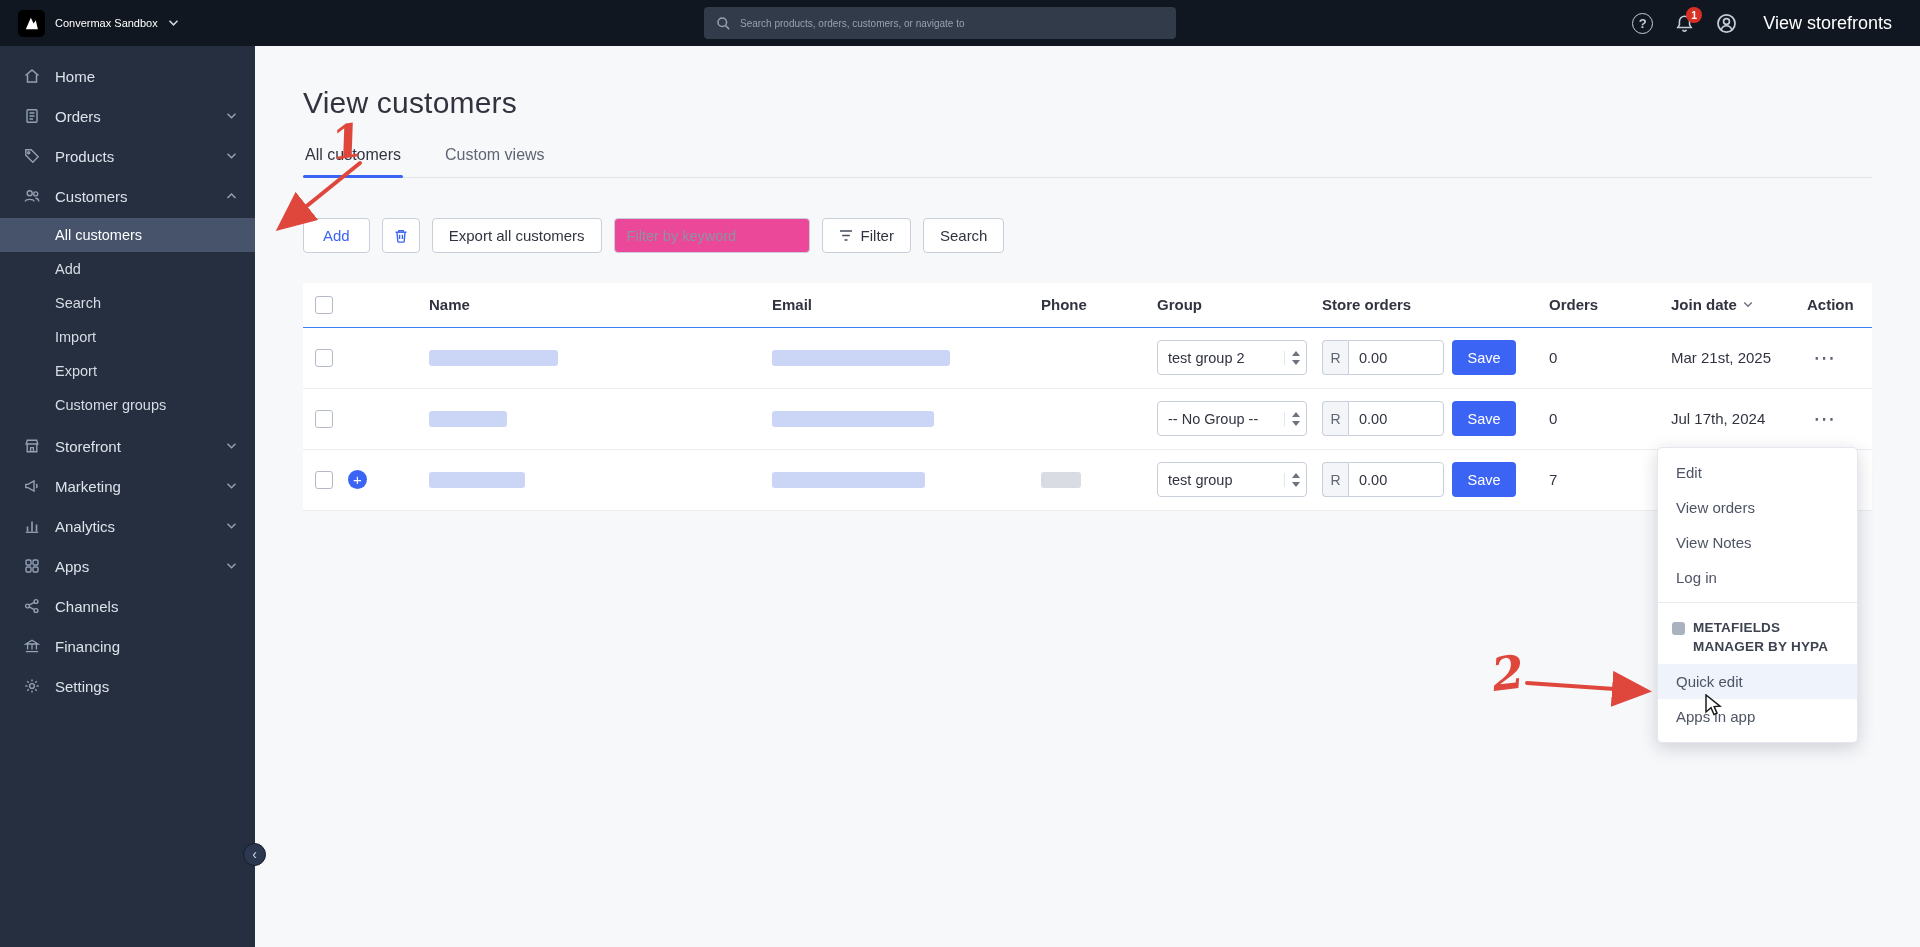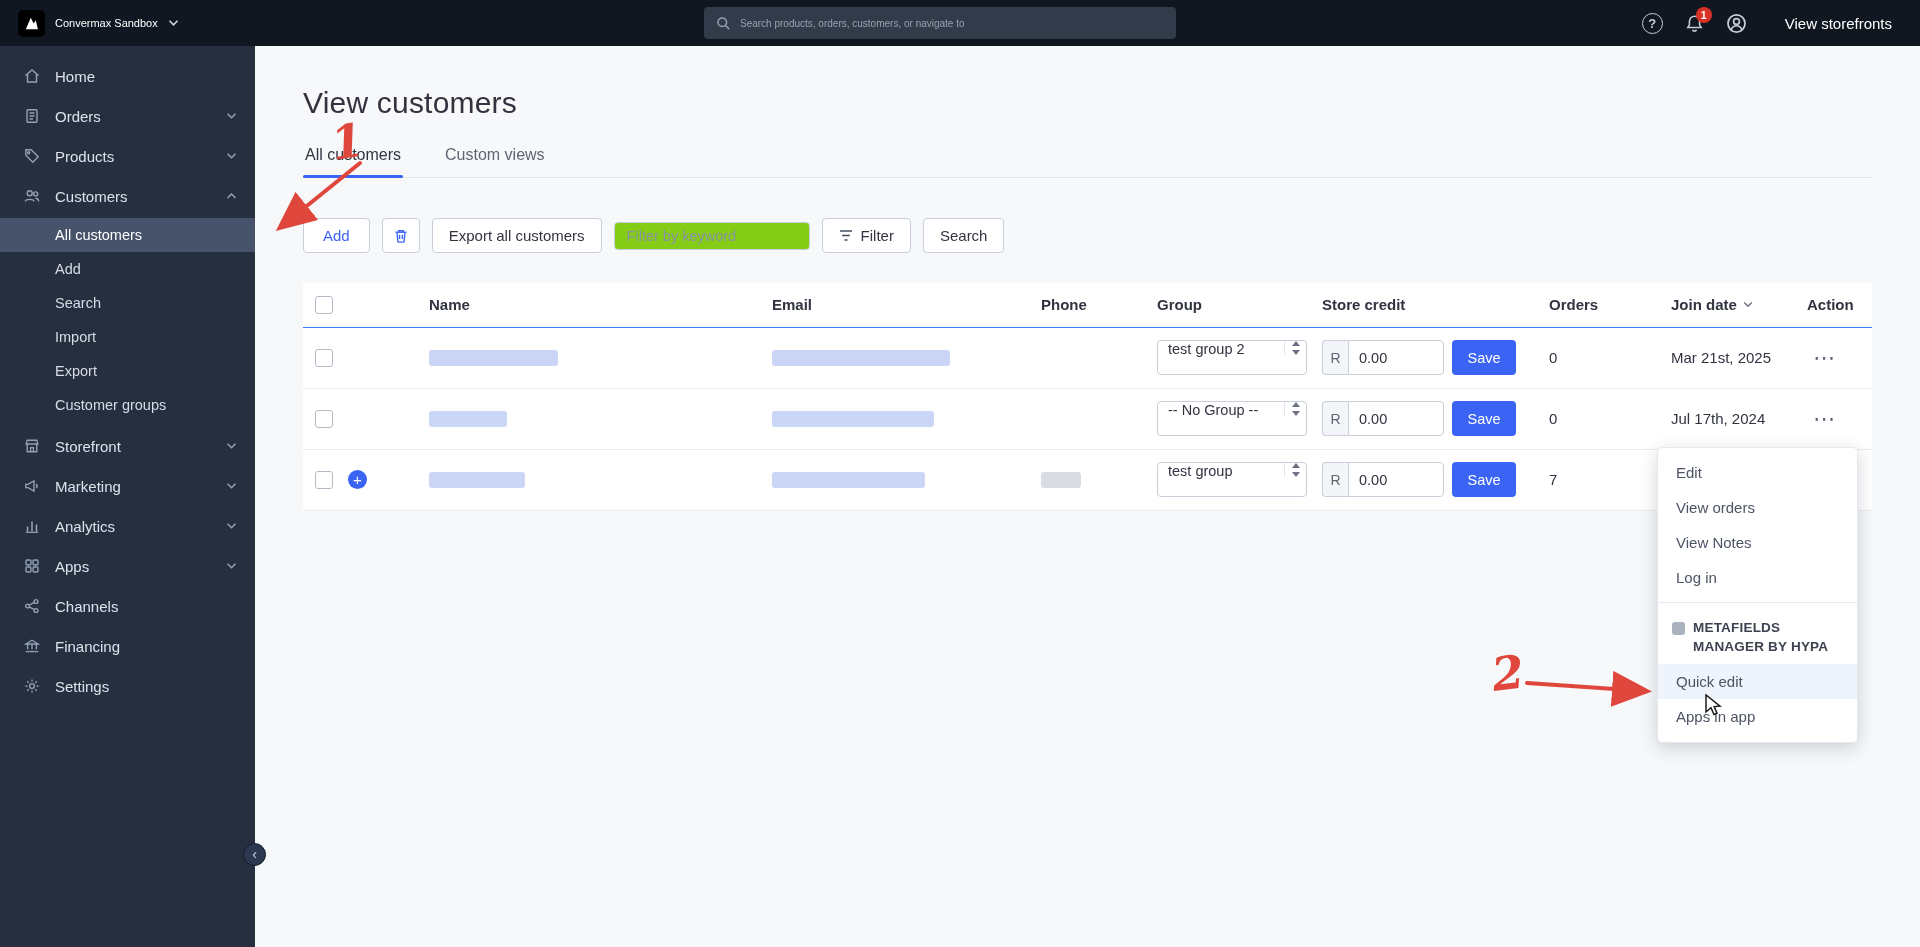--- a/index.html
+++ b/index.html
@@ -12,21 +12,21 @@
   .brand{display:flex;align-items:center;gap:10px;padding:0 18px;height:100%;cursor:pointer}
   .logo{width:27px;height:27px;border-radius:5px;background:#000;display:flex;align-items:center;justify-content:center;flex:none}
   .brand-name{color:#fff;font-size:11px;font-weight:400;white-space:nowrap}
   .global-search{position:absolute;left:704px;top:7px;width:472px;height:32px;background:#323b49;border-radius:4px;display:flex;align-items:center;padding:0 12px;gap:9px}
   .global-search input{flex:1;background:transparent;border:0;outline:none;color:#dfe3ea;font-size:10px}
   .global-search input::placeholder{color:#98a1b0}
   .topbar-right{position:absolute;right:0;top:0;height:46px;display:flex;align-items:center;gap:22px;padding-right:28px}
   .tb-iconbtn{position:relative;background:none;border:0;cursor:pointer;display:flex;align-items:center;color:#c6cdd8}
   .help-circle{width:21px;height:21px;border:1.6px solid #c6cdd8;border-radius:50%;display:flex;align-items:center;justify-content:center;font-size:13px;font-weight:700;color:#c6cdd8}
   .badge{position:absolute;top:-7px;right:-8px;min-width:16px;height:16px;border-radius:8px;background:#D93025;color:#fff;font-size:10.5px;font-weight:700;display:flex;align-items:center;justify-content:center;padding:0 4px}
-  .view-storefronts{color:#fff;font-size:15px;cursor:pointer;text-decoration:none;margin-left:16px;white-space:nowrap}
+  .view-storefronts{color:#fff;font-size:18px;cursor:pointer;text-decoration:none;margin-left:4px;white-space:nowrap}
 
   
   .sidebar{position:absolute;top:46px;left:0;width:255px;height:901px;background:#252f40;z-index:30;padding-top:10px}
   .nav-item{height:40px;display:flex;align-items:center;gap:14px;padding:0 18px 0 22px;cursor:pointer;color:#dde2ea;font-size:15px}
   .nav-icon{width:19px;height:19px;color:#93a0b4;flex:none;display:flex;align-items:center;justify-content:center}
   .nav-label{flex:1;white-space:nowrap}
   .nav-chevron{color:#93a0b4;display:flex}
   .subnav{padding:2px 0 4px}
   .subnav-item{height:34px;display:flex;align-items:center;padding-left:55px;color:#d6dbe4;font-size:14.5px;cursor:pointer;white-space:nowrap}
   .subnav-item.selected{background:#47536a;color:#fff}
@@ -36,36 +36,36 @@
   .main{position:absolute;left:255px;top:46px;width:1665px;height:901px;padding:40px 48px 0;overflow:hidden}
   .page-title{font-size:30px;font-weight:400;color:#34323e;letter-spacing:.2px}
   .tabs{display:flex;gap:40px;margin-top:26px;border-bottom:1px solid #e0e3e9}
   .tab{padding:0 2px 13px;font-size:16px;color:#5e6573;cursor:pointer;position:relative;white-space:nowrap}
   .tab.active{color:#313440}
   .tab.active::after{content:"";position:absolute;left:0;right:0;bottom:-1px;height:3px;background:#3C64F4;border-radius:2px}
   .toolbar{display:flex;align-items:center;gap:12px;margin-top:40px}
   .btn{height:35px;background:#fff;border:1px solid #c8cfdb;border-radius:4px;font-size:15px;color:#313440;padding:0 16px;cursor:pointer;display:flex;align-items:center;gap:8px}
   .btn-add{color:#3C64F4;padding:0 19px}
   .btn-trash{width:38px;padding:0;justify-content:center;color:#3C64F4}
-  .filter-input{height:28px;width:196px;border:1px solid #c8cfdb;border-radius:4px;padding:0 12px;font-size:14.5px;color:#313440;outline:none;font-family:inherit;background:#84cc16}
+  .filter-input{height:35px;width:196px;border:1px solid #c8cfdb;border-radius:4px;padding:0 12px;font-size:14.5px;color:#313440;outline:none;font-family:inherit;background:#ec4899}
   .filter-input::placeholder{color:#8b93a2}
 
   
   .table-wrap{margin-top:30px;background:#fff}
   table{border-collapse:collapse;width:1569px;table-layout:fixed}
   th{font-size:15px;font-weight:700;color:#313440;text-align:left;padding:0 12px;border-bottom:1px solid #3b82f6;height:44px;white-space:nowrap}
   td{padding:0 12px;border-bottom:1px solid #ebedf1;height:61px;font-size:15px;color:#313440;vertical-align:middle;background:#fff}
   .th-flex{display:flex;align-items:center;gap:6px}
   .sort-icon{color:#6b7280;display:flex}
   .cb{width:18px;height:18px;border:1.6px solid #b3bac6;border-radius:3px;background:#fff;appearance:none;-webkit-appearance:none;cursor:pointer;display:block;flex:none}
   .sel-cell{display:flex;align-items:center;gap:15px}
   .expand-plus{width:19px;height:19px;border-radius:50%;background:#3C64F4;color:#fff;font-size:15px;line-height:1;display:flex;align-items:center;justify-content:center;cursor:pointer;flex:none;padding-bottom:1px}
   .redact{height:16px;border-radius:3px;background:#cbd6f6}
   .redact.gray{background:#d9dce2}
-  .gselect{width:150px;height:35px;border:1px solid #c8cfdb;border-radius:4px;background:#fff;display:flex;align-items:flex-start;cursor:pointer}
+  .gselect{width:150px;height:35px;border:1px solid #c8cfdb;border-radius:4px;background:#fff;display:flex;align-items:center;cursor:pointer}
   .gtext{flex:1;display:flex;align-items:center;padding:0 10px;font-size:14.5px;color:#313440;white-space:nowrap;overflow:hidden}
   .gstepper{width:22px;border-left:1px solid #e1e5ec;display:flex;flex-direction:column;align-items:center;justify-content:center;gap:4px}
   .tri-up{width:0;height:0;border-left:4px solid transparent;border-right:4px solid transparent;border-bottom:5px solid #6b7280}
   .tri-down{width:0;height:0;border-left:4px solid transparent;border-right:4px solid transparent;border-top:5px solid #6b7280}
   .credit{display:flex;align-items:center}
   .cur{height:35px;width:26px;border:1px solid #c8cfdb;border-right:0;border-radius:4px 0 0 4px;background:#f4f5f8;color:#5e6573;font-size:14px;display:flex;align-items:center;justify-content:center;flex:none}
   .credit input{height:35px;width:96px;border:1px solid #c8cfdb;border-radius:0 4px 4px 0;padding:0 10px;font-size:14.5px;outline:none;font-family:inherit;color:#313440}
   .save-btn{height:35px;min-width:64px;margin-left:8px;background:#3C64F4;color:#fff;border:0;border-radius:4px;font-size:14.5px;cursor:pointer}
   .dots{background:none;border:0;color:#5e6573;font-size:22px;cursor:pointer;line-height:1;padding:2px 6px}
 
@@ -355,21 +355,21 @@
       </colgroup>
       <thead>
         <tr>
           <th>
               <input type="checkbox" class="cb" style="">
             </th>
           <th>Name</th>
           <th>Email</th>
           <th>Phone</th>
           <th>Group</th>
-          <th>Store credit</th>
+          <th>Store orders</th>
           <th>Orders</th>
           <th>
             <span class="th-flex">
                 <span>Join date</span>
             <span class="sort-icon">
                   <svg width="10" height="7" viewBox="0 0 10 7">
                     <path d="M1.2 1.4 L5 5.2 L8.8 1.4" stroke="#6b7280" stroke-width="1.4" fill="none"></path>
                   </svg>
                 </span>
               </span>

